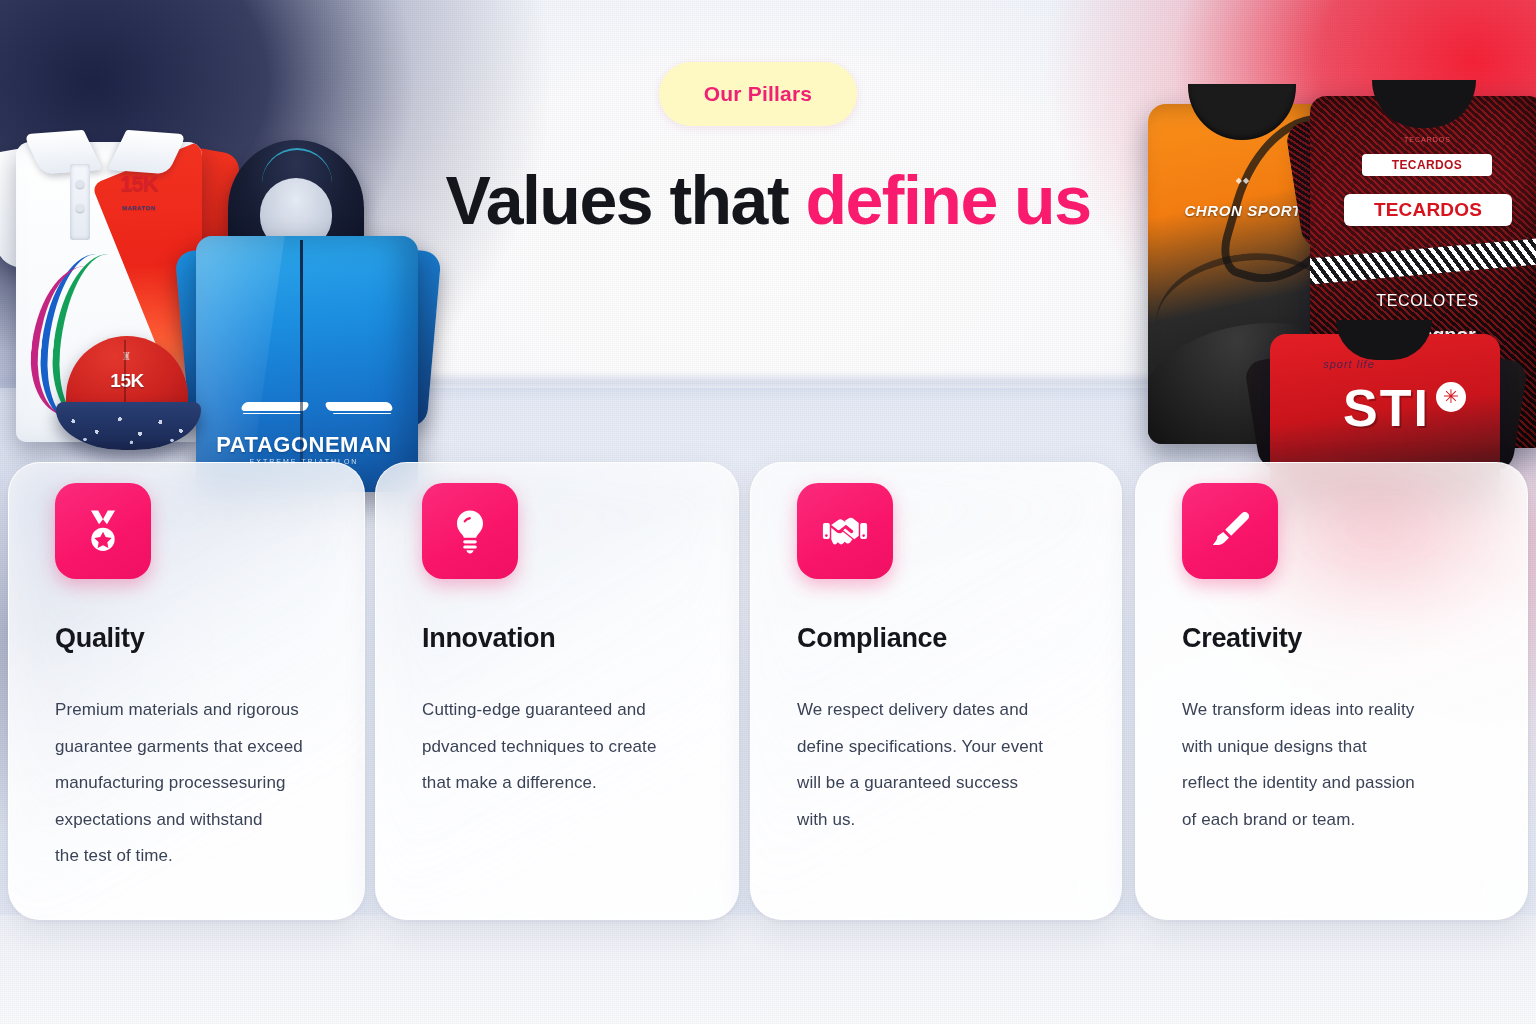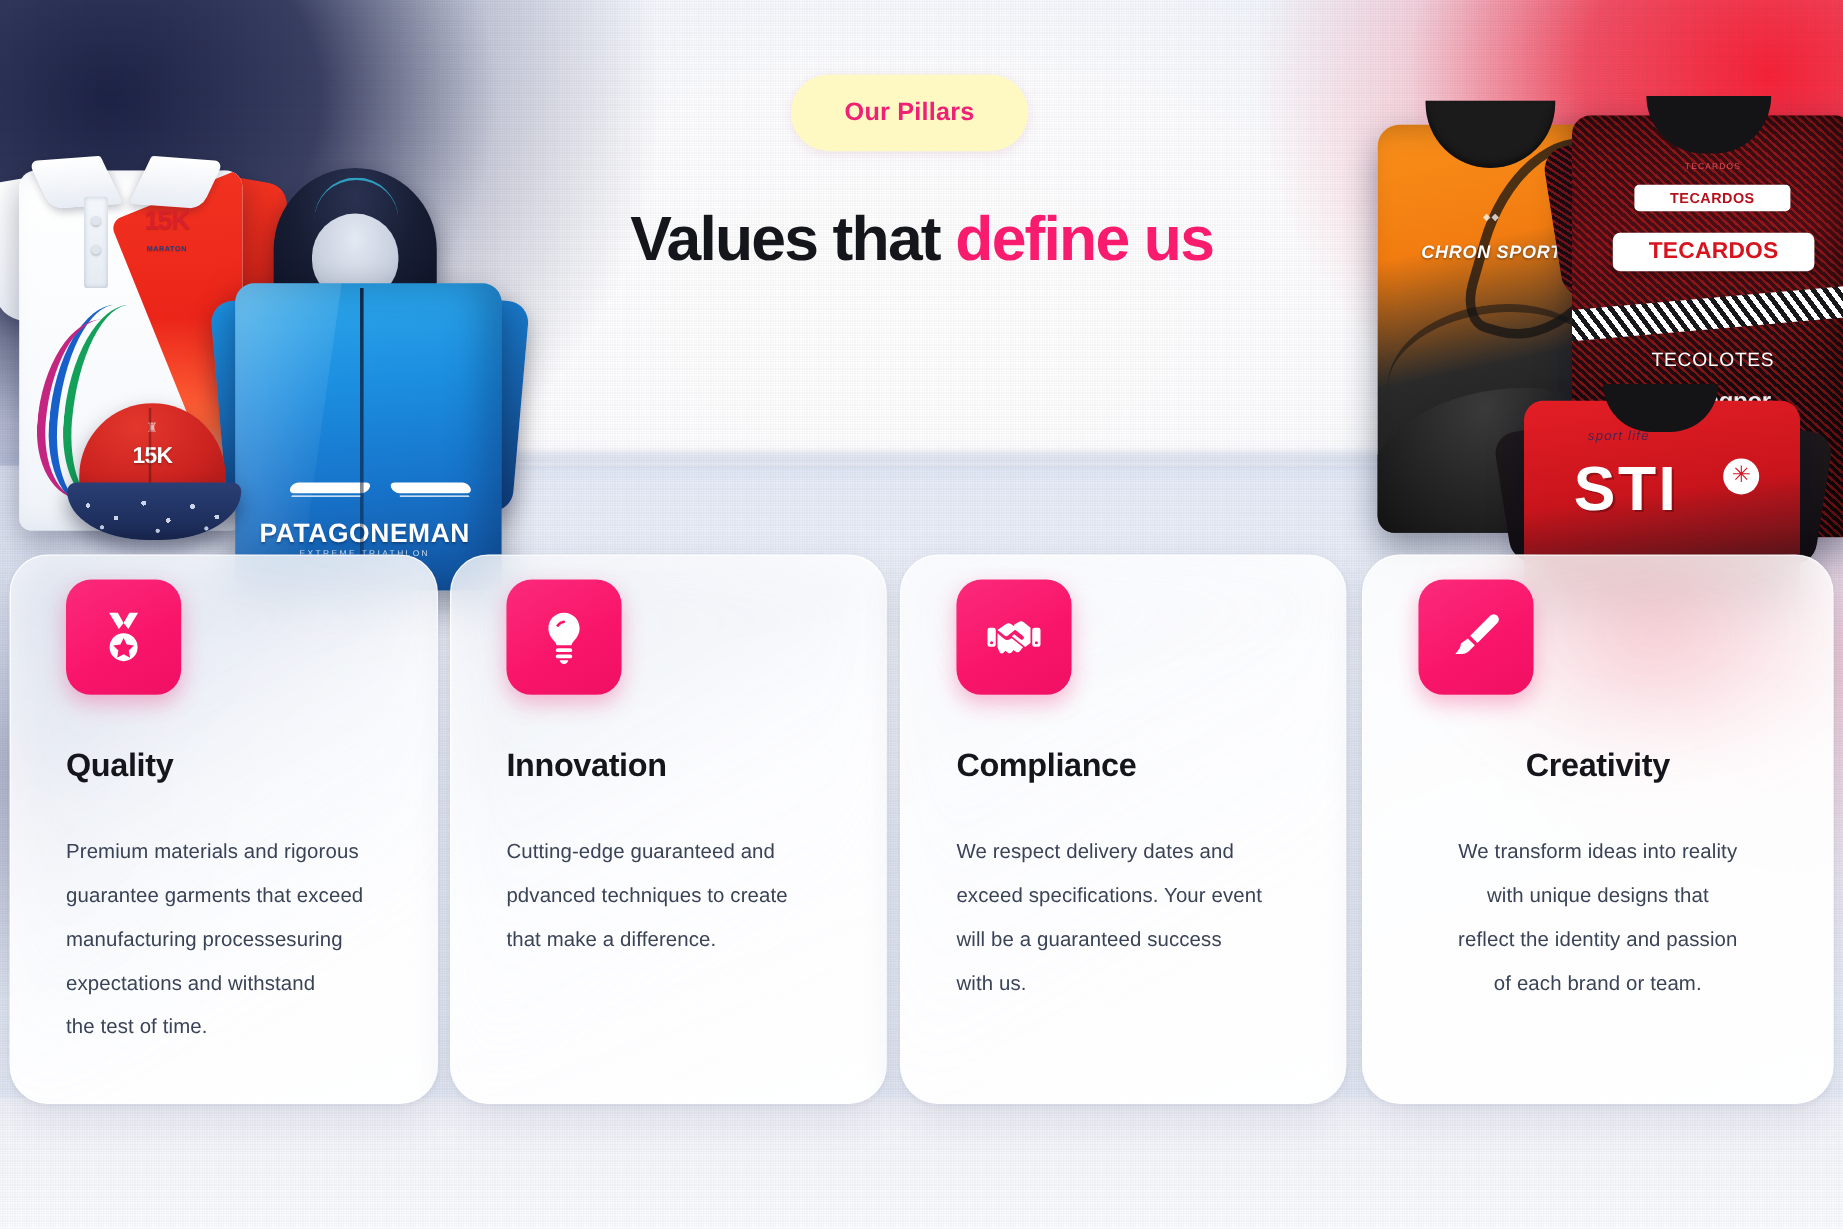--- a/index.html
+++ b/index.html
@@ -333,21 +333,21 @@
   .sti .sleeve-r {
     position:absolute; right:-20px; top:24px; width:52px; height:112px;
     background:linear-gradient(190deg,#1e1a1c,#100c0e); border-radius:6px 18px 20px 10px;
     transform:rotate(9deg);
   }
   .sti .script {
     position:absolute; left:14px; top:24px; width:130px; text-align:center;
     color:#2a2458; font-size:11px; font-style:italic; letter-spacing:1px; opacity:.8;
   }
   .sti .big {
-    position:absolute; left:10px; top:46px; width:150px; text-align:center;
+    position:absolute; left:10px; top:46px; width:150px; text-align:right;
     color:#ffffff; font-weight:700; font-size:52px; letter-spacing:2px; line-height:56px;
     text-shadow:2px 2px 0 rgba(0,0,0,.25);
   }
   .sti .star {
     position:absolute; right:34px; top:48px; width:30px; height:30px;
     border-radius:50%; background:#ffffff; color:#d4151f;
     font-size:19px; line-height:30px; text-align:center;
   }
 
   
@@ -357,21 +357,21 @@
   .badge {
     position:absolute; left:659px; top:62px; width:198px; height:64px;
     background:#fef9c3; border-radius:32px;
     display:flex; align-items:center; justify-content:center;
     box-shadow:0 2px 10px rgba(200,120,150,.18);
   }
   .badge span { color:#ef2175; font-weight:700; font-size:21px; letter-spacing:.2px; }
 
   .headline {
     position:absolute; left:0; right:0; top:156px;
-    text-align:center; font-weight:700; font-size:52px; line-height:88px;
+    text-align:center; font-weight:700; font-size:68px; line-height:88px;
     letter-spacing:-1.5px; white-space:nowrap;
   }
   .headline .dark { color:#15151c; }
   .headline .pink { color:#f91b6e; }
 
   
   #cards { position:absolute; left:0; top:462px; width:1536px; height:458px; }
   .card {
     position:absolute; top:0; height:458px;
     border-radius:32px;
@@ -379,21 +379,21 @@
     backdrop-filter:blur(18px);
     -webkit-backdrop-filter:blur(18px);
     border:1px solid rgba(255,255,255,0.75);
     box-shadow:0 10px 34px rgba(40,50,90,.10), 0 2px 6px rgba(40,50,90,.06);
     overflow:hidden;
     padding:20px 46px 0 46px;
   }
   #card-1 { left:8px;    width:357px; }
   #card-2 { left:375px;  width:364px; }
   #card-3 { left:750px;  width:372px; }
-  #card-4 { left:1135px; width:393px;text-align:center; }
+  #card-4 { left:1135px; width:393px; }
 
   
   .card::before{
     content:""; position:absolute; inset:0; pointer-events:none; z-index:0;
     opacity:.55; filter:blur(26px);
   }
   #card-1::before{ background:linear-gradient(150deg, rgba(140,160,200,.55) 0%, rgba(210,220,238,.25) 45%, rgba(255,255,255,0) 75%); }
   #card-2::before{ background:linear-gradient(150deg, rgba(170,185,215,.40) 0%, rgba(240,244,252,.2) 50%, rgba(255,255,255,0) 80%); }
   #card-3::before{ background:linear-gradient(150deg, rgba(225,230,244,.35) 0%, rgba(255,255,255,0) 70%); }
   #card-4::before{ background:radial-gradient(ellipse 230px 150px at 62% 14%, rgba(236,90,110,.55) 0%, rgba(244,150,165,.28) 48%, rgba(255,255,255,0) 80%); }
@@ -574,21 +574,21 @@
             <rect x="19.3" y="8.2" width="3.3" height="7.6" rx=".9"></rect>
             <circle cx="20.95" cy="14.2" r=".62" fill="#f9166a"></circle>
             <path d="M5.4 9.1l3.4-2.4c.6-.4 1.4-.4 2 0l2.4 1.7-3.6 2.9a1.1 1.1 0 01-1.5-.1L5.4 9.1z"></path>
             <path d="M12.1 6.9l2-1.1c.6-.3 1.3-.2 1.8.2l2.7 2.2v6.1l-2.1 1.6-5.4-4.3 1-.8 2.5 2a.8.8 0 001.1-1.2l-3.6-2.9z"></path>
             <path d="M5.4 10.4l2.6 2.2a2.1 2.1 0 002.5.1l.5-.4 4.6 3.7-1.2 1.5a1.3 1.3 0 01-1.8.2l-.8-.6-.6.8a1.3 1.3 0 01-1.8.2l-.9-.7-.5.6a1.2 1.2 0 01-1.7.1L5.4 16z"></path>
           </svg>
         </div>
         <div class="card-title">Compliance</div>
         <div class="card-body">
           <span class="ln">We respect delivery dates and</span>
-          <span class="ln">exceed specifications. Your event</span>
+          <span class="ln">define specifications. Your event</span>
           <span class="ln">will be a guaranteed success</span>
           <span class="ln">with us.</span>
         </div>
       </div>
     </div>
 
     <div class="card" id="card-4">
       <div class="card-inner">
         <div class="icon-tile">
           <svg width="48" height="48" viewBox="0 0 24 24" fill="#fff" aria-hidden="true">

